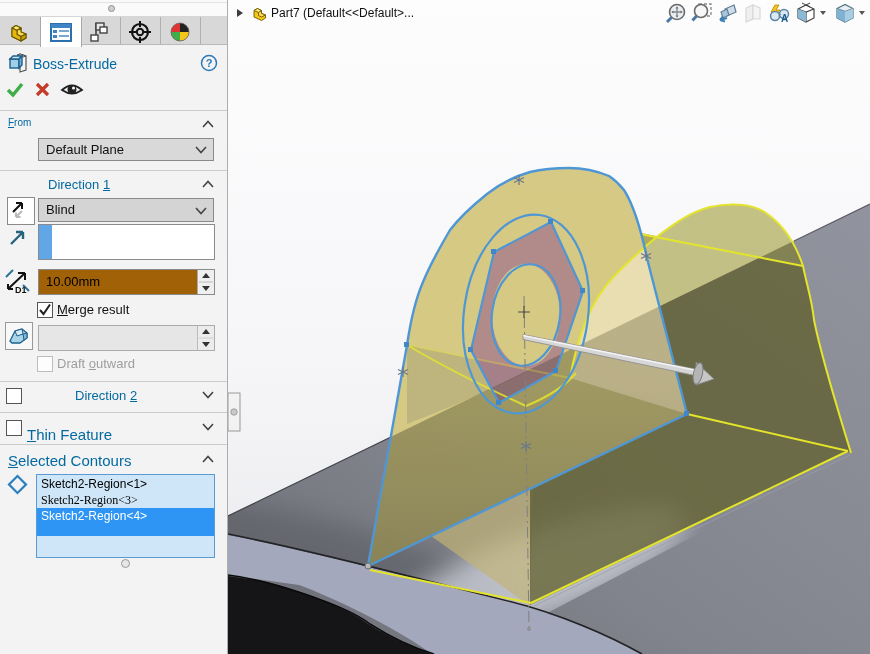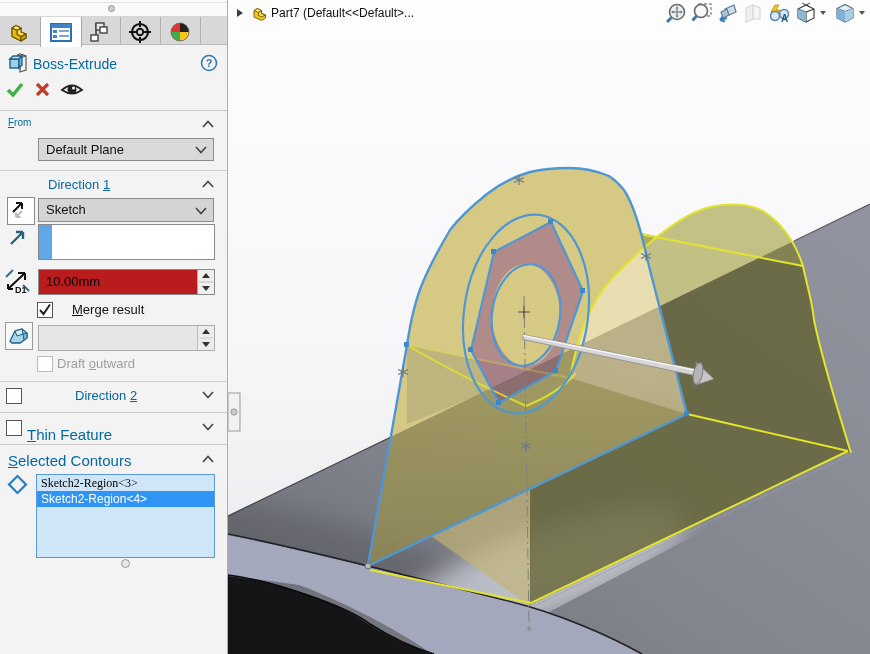--- a/index.html
+++ b/index.html
@@ -99,53 +99,53 @@
   <svg class="chev" style="left:202px;top:180px" viewBox="0 0 12 8">
       <path d="M1 7 L6 1.5 L11 7" stroke="#444" stroke-width="1.6" fill="none"></path>
     </svg>
   <div class="abs" style="left:7px;top:197px;width:26px;height:26px;background:#fff;border:1px solid #8a8a8a;">
     <svg width="26" height="26" viewBox="0 0 26 26">
       <path d="M5 14 L14 5 M14 5 L14 11 M14 5 L8 5" stroke="#111" stroke-width="2" fill="none"></path>
       <path d="M14 13 L8 19 M8 19 L8 14.5 M8 19 L12.5 19" stroke="#b9b9b9" stroke-width="2" fill="none"></path>
     </svg>
   </div>
   <div class="combo" style="left:38px;top:198px;width:174px;height:22px;background:#d4d4d4;">
-    <div style="margin:3px 0 0 7px;">Sketch</div>
+    <div style="margin:3px 0 0 7px;">Blind</div>
     <svg class="chev" style="right:6px;top:8px" viewBox="0 0 12 8">
         <path d="M1 1 L6 6.5 L11 1" stroke="#444" stroke-width="1.6" fill="none"></path>
       </svg>
   </div>
   <svg class="abs" style="left:8px;top:227px" width="20" height="20" viewBox="0 0 20 20">
     <path d="M3 17 L15 5 M15 5 L15 12 M15 5 L8 5" stroke="#28637e" stroke-width="2.4" fill="none"></path>
   </svg>
   <div class="abs" style="left:38px;top:224px;width:175px;height:34px;background:#fff;border:1px solid #8a8a8a;">
     <div style="position:absolute;left:0;top:0;width:13px;height:34px;background:#61a6e6;"></div>
   </div>
   <svg class="abs" style="left:3px;top:267px" width="30" height="28" viewBox="0 0 30 28">
     <path d="M5 22 L22 6 M22 6 L22 13 M22 6 L15 6" stroke="#111" stroke-width="2" fill="none"></path>
     <path d="M5 22 L10 22 M5 22 L5 17" stroke="#111" stroke-width="2" fill="none"></path>
     <path d="M3 10 L10 3 M20 18 L26 24" stroke="#2e7296" stroke-width="2" fill="none"></path>
     <text x="12" y="26" font-size="9" font-weight="bold" fill="#111" font-family="Liberation Sans">D1</text>
   </svg>
-  <div class="abs" style="left:38px;top:269px;width:175px;height:24px;background:#b91c1c;border:1px solid #8a8a8a;font-size:13px;">
+  <div class="abs" style="left:38px;top:269px;width:175px;height:24px;background:#a16207;border:1px solid #8a8a8a;font-size:13px;">
     <div style="margin:4px 0 0 7px;">10.00mm</div>
     <div style="position:absolute;right:0;top:0;width:16px;height:24px;border-left:1px solid #aaa;background:#efefef;">
       <svg width="16" height="24" viewBox="0 0 16 24">
         <path d="M8 3 L12 8 L4 8 Z" fill="#333"></path>
         <path d="M8 21 L12 16 L4 16 Z" fill="#333"></path>
         <line x1="1" y1="12" x2="15" y2="12" stroke="#bbb"></line>
       </svg>
     </div>
   </div>
   <div class="abs" style="left:37px;top:302px;width:14px;height:14px;background:#fff;border:1.5px solid #555;">
     <svg width="14" height="14" viewBox="0 0 14 14">
         <path d="M2 7 L5.5 11 L12 1.5" stroke="#222" stroke-width="2" fill="none"></path>
       </svg>
   </div>
-  <div class="abs" style="left:72px;top:302px;font-size:13px;color:#111;"><u>M</u>erge result</div>
+  <div class="abs" style="left:57px;top:302px;font-size:13px;color:#111;"><u>M</u>erge result</div>
   <div class="abs" style="left:5px;top:322px;width:26px;height:26px;background:#f8f8f8;border:1px solid #999;">
     <svg width="26" height="26" viewBox="0 0 26 26">
       <path d="M4 18 L9 8 L16 6 L21 10 L21 15 L14 20 L6 20 Z" fill="#a8d4e8" stroke="#1e5f8e" stroke-width="1.3"></path>
       <path d="M9 8 L16 6 L17 11 L11 13 Z" fill="#d6ecf5" stroke="#1e5f8e" stroke-width="1"></path>
       <path d="M17 11 L21 10 L21 15 L18 17 Z" fill="#7db8d8" stroke="#1e5f8e" stroke-width="1"></path>
     </svg>
   </div>
   <div class="abs" style="left:38px;top:325px;width:175px;height:24px;background:#e6e6e6;border:1px solid #ababab;">
     <div style="position:absolute;right:0;top:0;width:16px;height:24px;border-left:1px solid #bbb;background:#ececec;">
       <svg width="16" height="24" viewBox="0 0 16 24">
@@ -174,22 +174,23 @@
   <div class="divider" style="top:444px;"></div>
 
   <div class="abs hdr" style="left:8px;top:452px;font-size:15px;"><u>S</u>elected Contours</div>
   <svg class="chev" style="left:202px;top:455px" viewBox="0 0 12 8">
       <path d="M1 7 L6 1.5 L11 7" stroke="#444" stroke-width="1.6" fill="none"></path>
     </svg>
   <svg class="abs" style="left:6px;top:473px" width="24" height="24" viewBox="0 0 24 24">
     <rect x="5.5" y="5.5" width="12" height="12" fill="none" stroke="#2a7fc1" stroke-width="2.2" transform="rotate(45 11.5 11.5)"></rect>
   </svg>
   <div class="abs" style="left:36px;top:474px;width:177px;height:82px;background:#cfe6f8;border:1px solid #5b9bd5;font-size:12px;color:#000;">
+    <div style="padding:1px 0 0 4px;line-height:16px;">Sketch2-Region&lt;1&gt;</div>
     <div style="padding:0 0 0 4px;line-height:16px;font-family:Liberation Serif, serif;">Sketch2-Region&lt;3&gt;</div>
-    <div style="background:#2e95f5;color:#fff;padding:0 0 0 4px;line-height:16px;">Sketch2-Region&lt;4&gt;</div>
+    <div style="background:#2e95f5;color:#fff;padding:0 0 12px 4px;line-height:16px;">Sketch2-Region&lt;4&gt;</div>
   </div>
   <div class="abs" style="left:121px;top:559px;width:7px;height:7px;border-radius:50%;background:#e6e6e6;border:1px solid #999;"></div>
 </div>
 
 <div class="abs" style="left:227px;top:0;width:1px;height:654px;background:#adadad;"></div>
 
 <svg class="abs" style="left:228px;top:0;" width="642" height="654" viewBox="228 0 642 654">
   <defs>
     <linearGradient id="bgGrad" x1="0" y1="0" x2="0" y2="1">
       <stop offset="0" stop-color="#fdfdfe"></stop>

